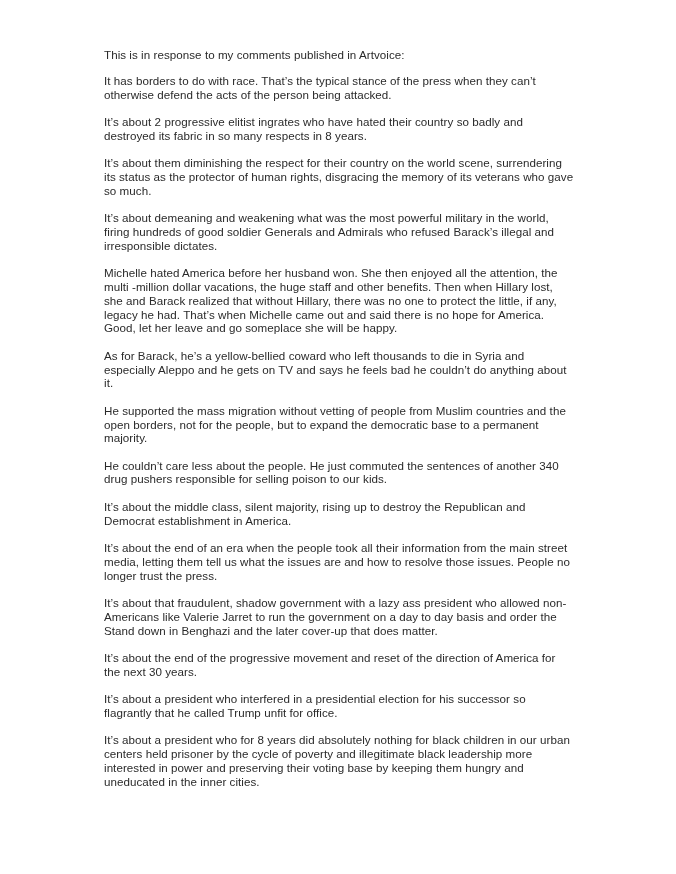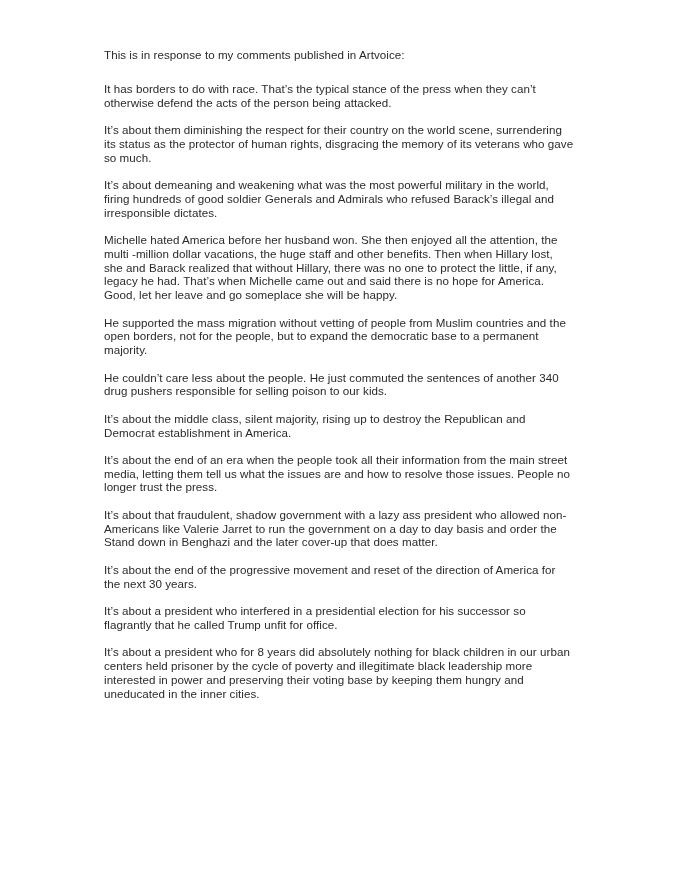--- a/index.html
+++ b/index.html
@@ -9,31 +9,33 @@
     left: 104px;
     top: 48px;
     width: 470px;
     font-family: "Liberation Sans", sans-serif;
     font-size: 11.6px;
     line-height: 13.8px;
     color: #2a2a2a;
     letter-spacing: 0.05px;
   }
   .para { margin: 0 0 13.6px 0; white-space: normal; }
-  .para.first { margin-bottom: 20px; }
+  .para.first { margin-bottom: 12px; }
 </style>
 </head>
 <body>
 
 <div class="page">
   <p class="para first">This is in response to my comments published  in Artvoice:</p>
   <p class="para">It has borders  to do with race.  That’s the typical stance of the press when they can’t otherwise defend the acts of the person being attacked.</p>
+  <p class="para">It’s about 2 progressive elitist ingrates who have hated their country so badly and destroyed its fabric in so many respects in 8 years.</p>
   <p class="para">It’s about them diminishing  the respect for their country on the world scene, surrendering its status as the protector of human rights, disgracing the memory of its veterans who gave so much.</p>
   <p class="para">It’s about demeaning and weakening what was the most powerful military in the world, firing hundreds of good soldier Generals and Admirals who refused Barack’s illegal and irresponsible dictates.</p>
   <p class="para">Michelle hated America before her husband won.  She then enjoyed all the attention, the multi -million dollar vacations, the huge staff and other benefits.  Then when Hillary lost, she and Barack realized that without Hillary, there was no one to protect the little, if any, legacy he had.  That’s when Michelle came out and said there is no hope for America.  Good, let her leave and go someplace she will be happy.</p>
+  <p class="para">As for Barack, he’s a yellow-bellied coward who left thousands to die in Syria and especially Aleppo and he gets on TV and says he feels bad he couldn’t do anything about it.</p>
   <p class="para">He supported the mass migration without vetting of people from Muslim countries and the open borders, not for the people, but to expand the democratic base to a permanent majority.</p>
   <p class="para">He couldn’t care less about the people.  He just commuted the sentences of another 340 drug pushers responsible for selling poison to our kids.</p>
   <p class="para">It’s about the middle class, silent majority, rising up to destroy the Republican and Democrat establishment in America.</p>
   <p class="para">It’s about the end of an era when the people took all their information from the main street media, letting them tell us what the issues are and how to resolve those issues. People no longer trust the press.</p>
   <p class="para">It’s about that fraudulent, shadow government with a lazy ass president who allowed non-Americans like Valerie Jarret to run the government on a day to day basis and order the Stand down in Benghazi and the later cover-up that does matter.</p>
   <p class="para">It’s about the end of the progressive movement and reset of the direction of America for the next 30 years.</p>
   <p class="para">It’s about a president who interfered in a presidential election for his successor so flagrantly that he called Trump unfit for office.</p>
   <p class="para">It’s about a president who for 8 years did absolutely nothing for black children in our urban centers held prisoner by the cycle of poverty and illegitimate black leadership more interested in power and preserving their voting base by keeping them hungry and uneducated in the inner cities.</p>
 </div>
 

